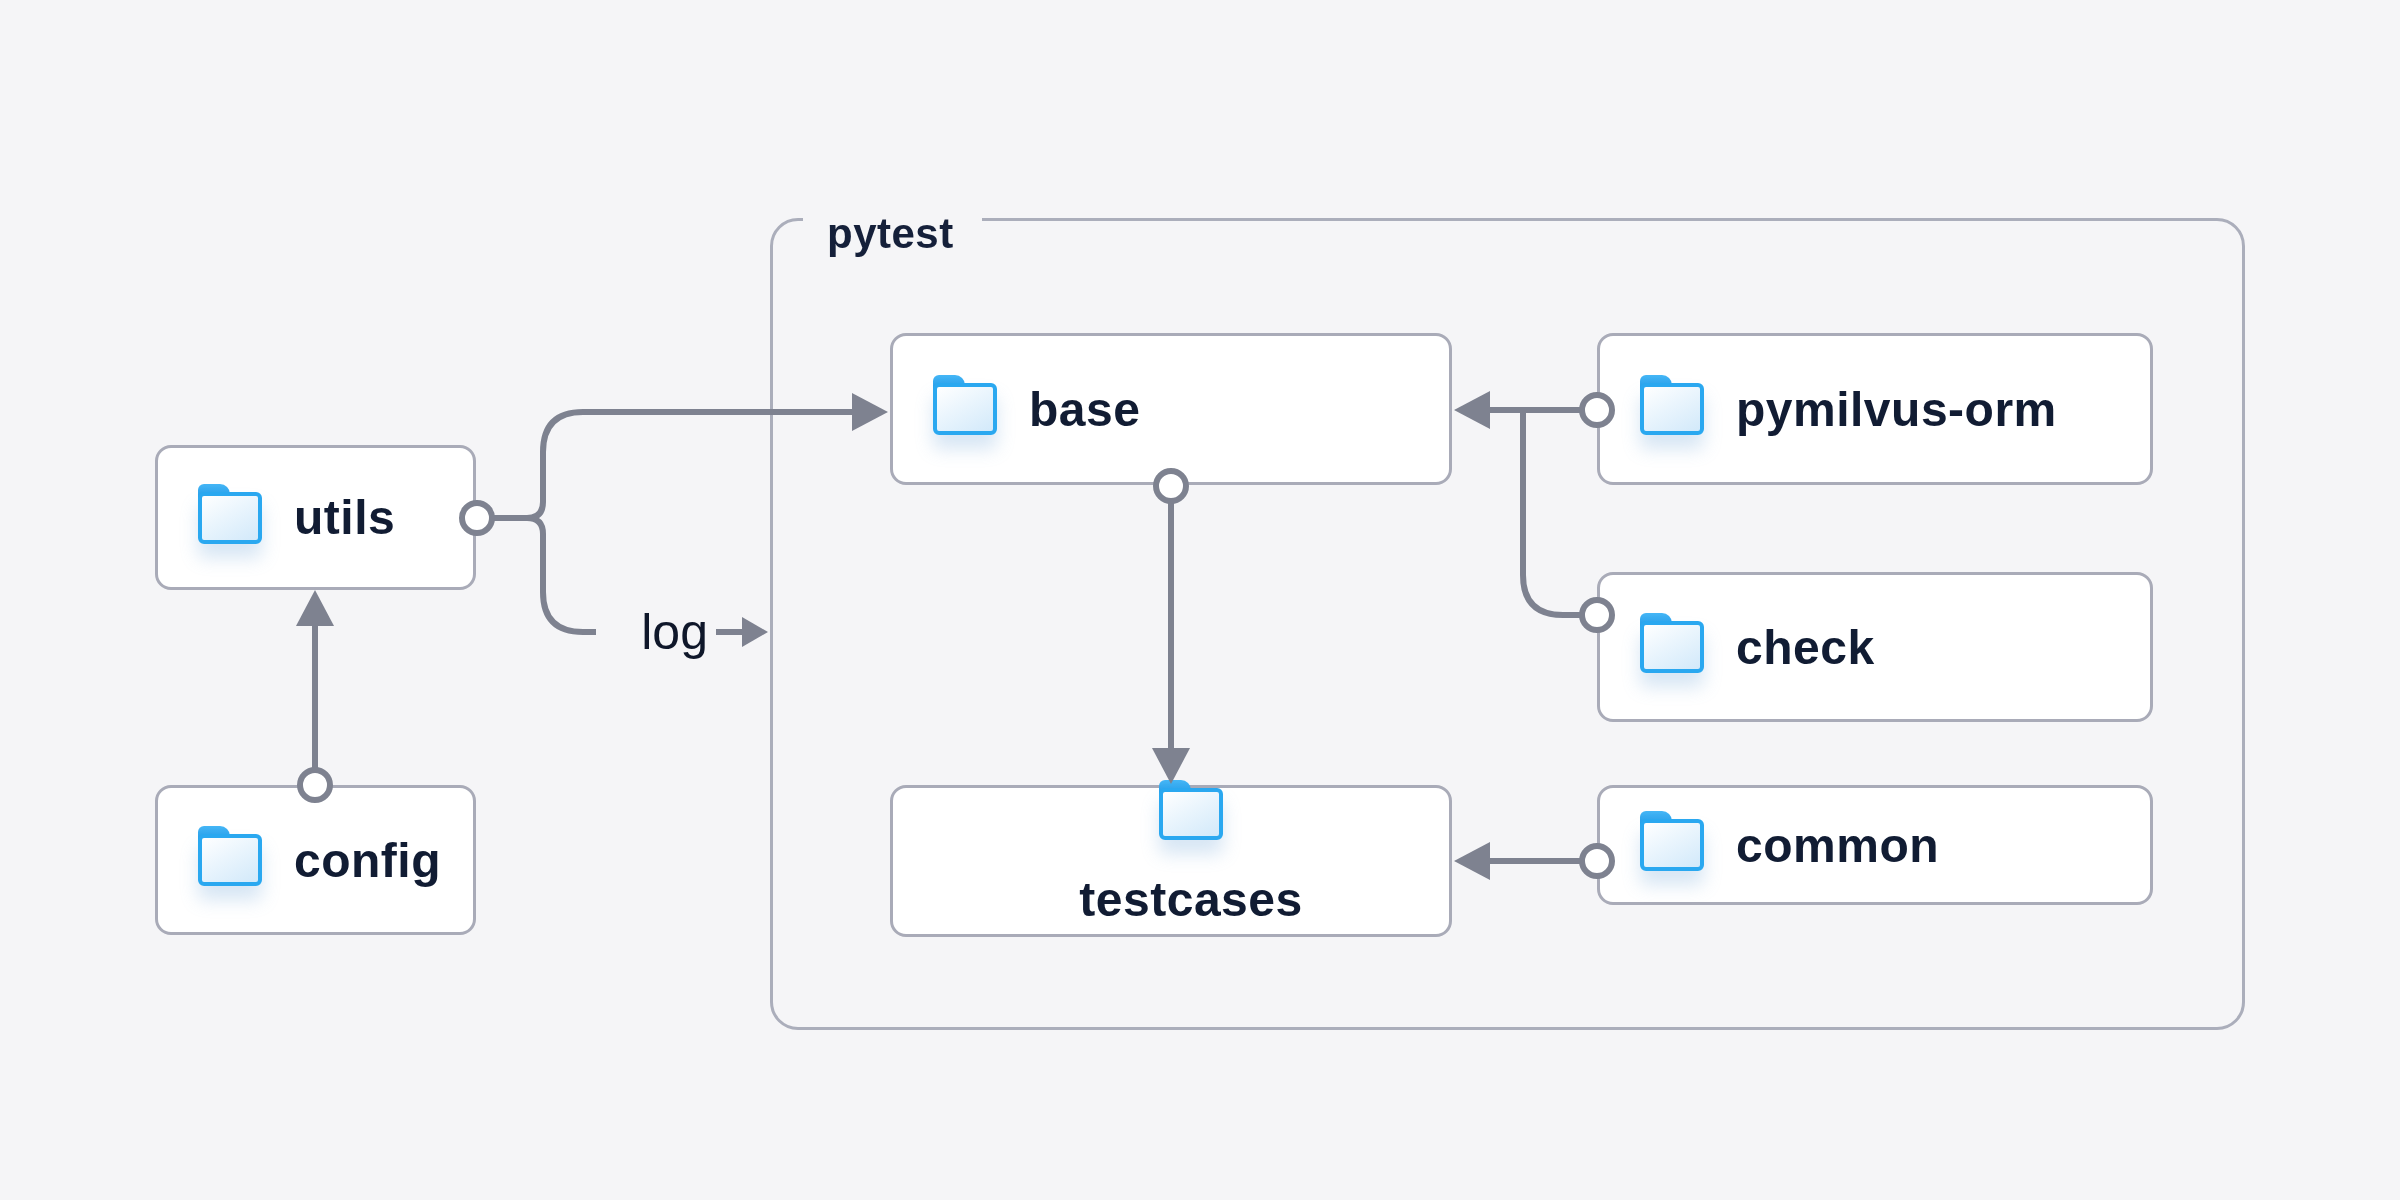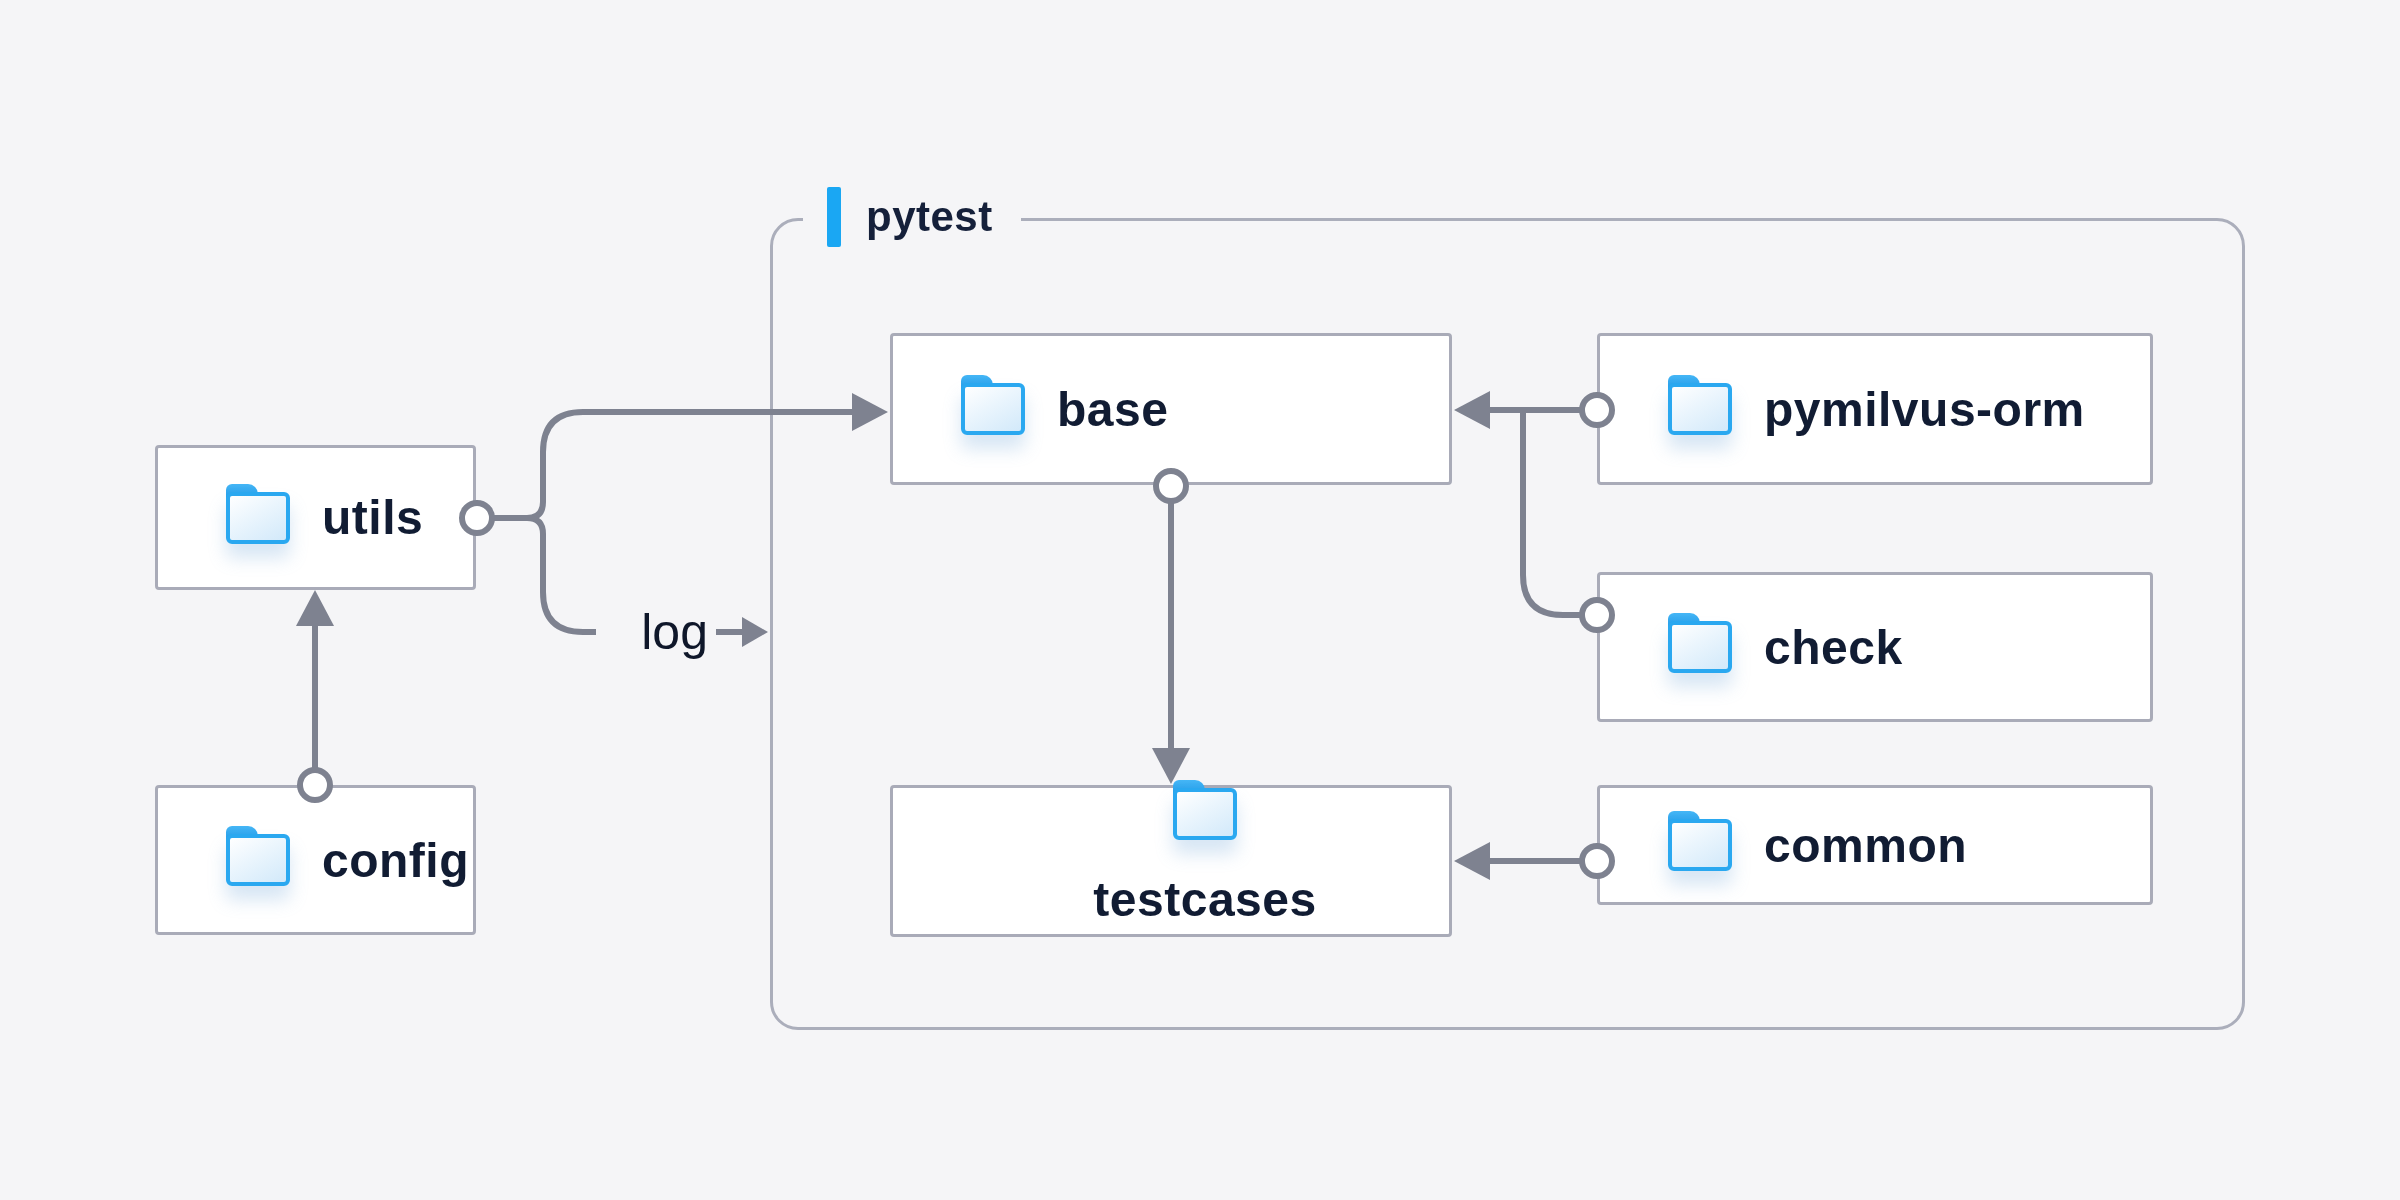--- a/index.html
+++ b/index.html
@@ -23,41 +23,42 @@
   }
   .group-label {
     position:absolute;
     left:803px; top:185px;
     height:64px;
     display:flex; align-items:center;
     gap:25px;
     background:#f5f5f7;
     padding:0 28px 0 24px;
     z-index:3;
+    flex-direction:column;
   }
   .group-label .accent-bar {
     width:14px; height:60px;
     background:#1aa7f3;
     border-radius:2px;
   }
   .group-label .group-title {
     font-size:42px; font-weight:700;
     color:#15203a;
     letter-spacing:0.5px;
   }
 
   
   .node {
     position:absolute;
     background:#ffffff;
     border:3px solid #a9abb8;
-    border-radius:4px;
+    border-radius:16px;
     box-sizing:border-box;
     display:flex; align-items:center;
-    padding-left:68px;
+    padding-left:40px;
     gap:32px;
     z-index:2;
   }
   .node .label {
     font-size:48px; font-weight:700;
     color:#111c33;
     letter-spacing:0.5px;
     white-space:nowrap;
   }
   .node-utils     { left:155px;  top:445px; width:321px; height:145px; }

